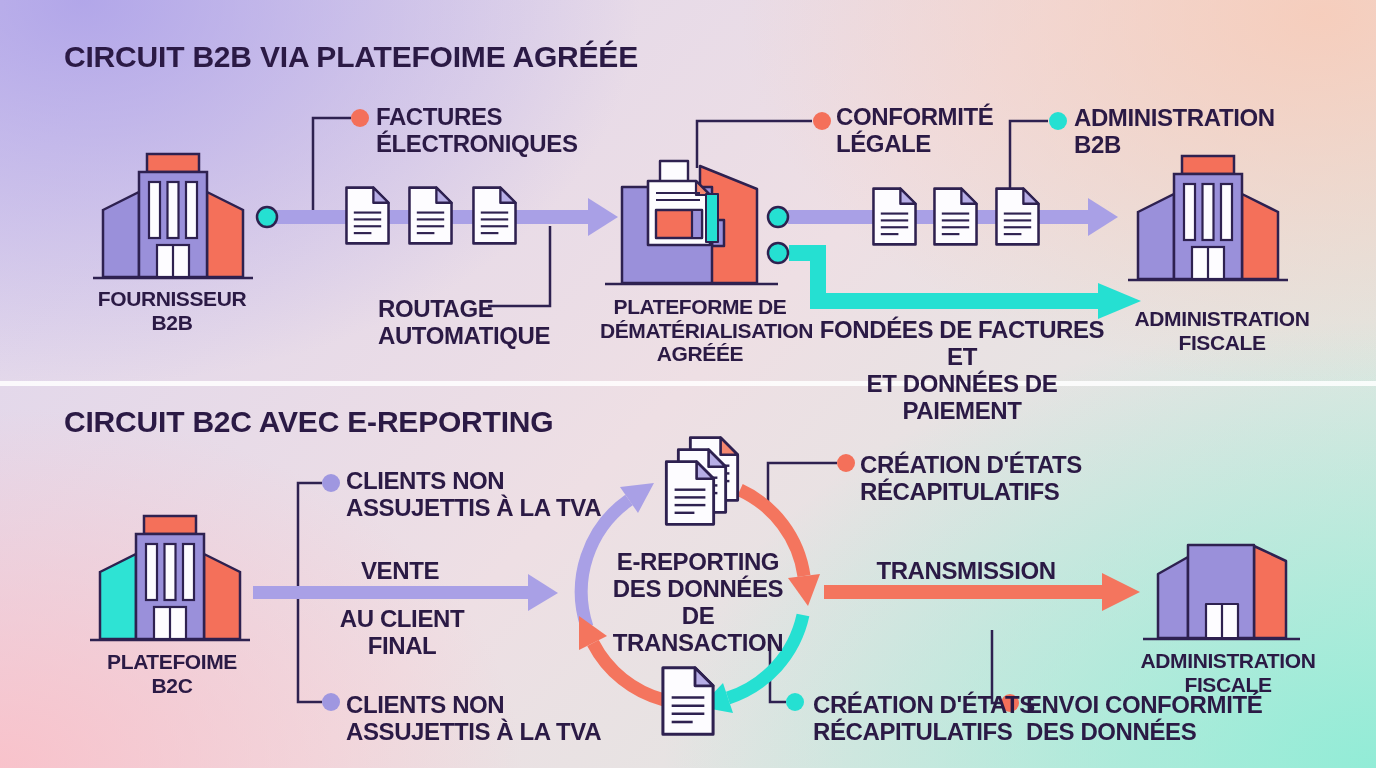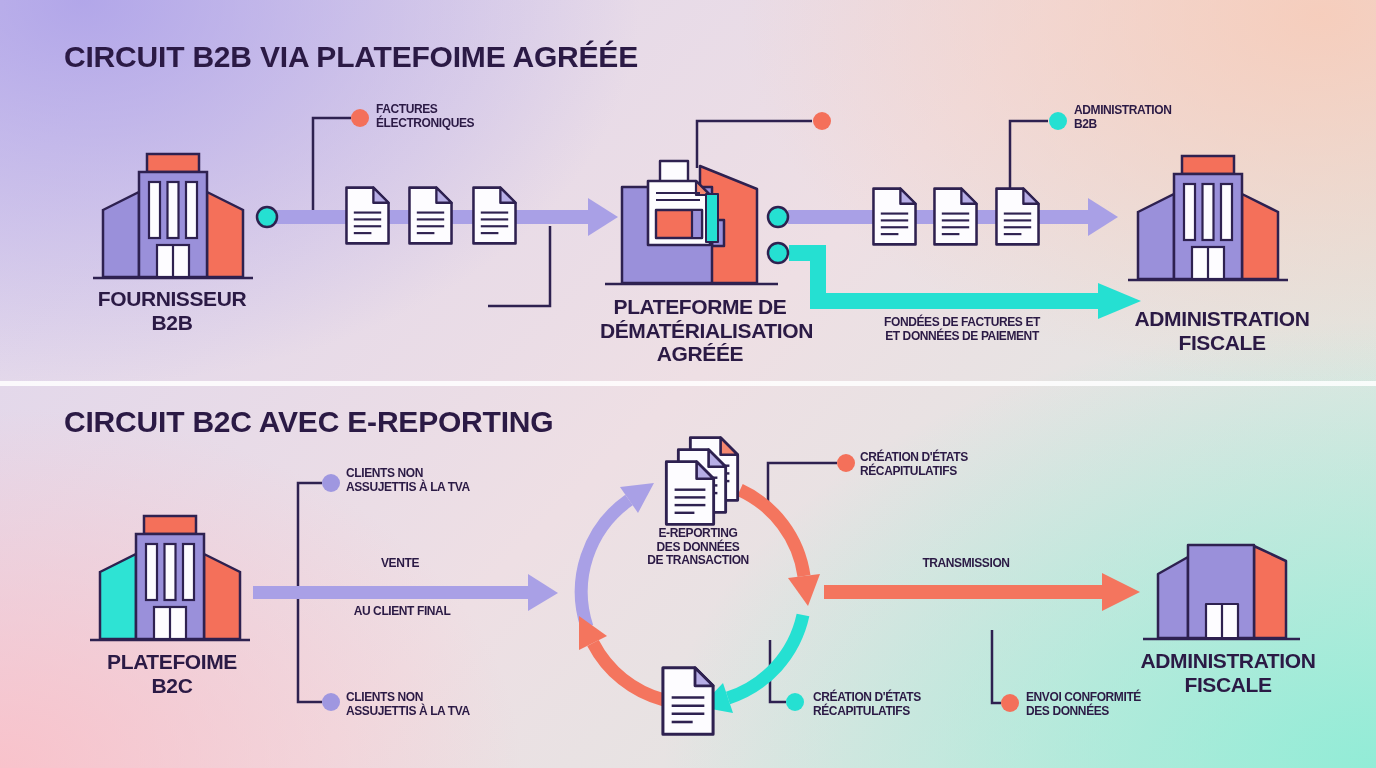--- a/index.html
+++ b/index.html
@@ -9,21 +9,21 @@
     background:
       radial-gradient(900px 620px at 6% 0%,  rgba(167,155,232,.80), rgba(167,155,232,0) 62%),
       radial-gradient(1000px 640px at 96% 2%, rgba(248,202,182,.85), rgba(248,202,182,0) 58%),
       radial-gradient(900px 620px at 0% 100%, rgba(251,190,198,.85), rgba(251,190,198,0) 58%),
       radial-gradient(1150px 720px at 100% 100%, rgba(142,236,214,.95), rgba(142,236,214,0) 62%),
       linear-gradient(135deg,#ddd4ee 0%,#eedfe4 50%,#d9ebe0 100%);
   }
   .label{
     position:absolute;font-weight:700;color:#2b1a45;
     white-space:pre-line;line-height:1.13;letter-spacing:-.4px;
-    font-size:12px;
+    font-size:24px;
   }
   .title{font-size:30px;letter-spacing:-.2px;}
   .node{font-size:21px;}
   .ctr{text-align:center;}
   #divider{
     position:absolute;left:0;top:381px;width:1376px;height:5px;
     background:rgba(255,255,255,.85);
   }
   svg#gfx{position:absolute;left:0;top:0;}
   .conn{stroke:#2e2150;stroke-width:2.5;fill:none;}
@@ -172,40 +172,44 @@
     </g>
   </svg>
 
   <div id="divider"></div>
 
   <div class="label title" style="left:64px;top:40px">CIRCUIT B2B VIA PLATEFOIME AGRÉÉE</div>
   <div class="label node ctr" style="left:77px;top:287px;width:190px">FOURNISSEUR
 B2B</div>
   <div class="label" style="left:376px;top:103px">FACTURES
 ÉLECTRONIQUES</div>
+  <div class="label" style="left:378px;top:295px">ROUTAGE
+AUTOMATIQUE</div>
   <div class="label node ctr" style="left:600px;top:295px;width:200px">PLATEFORME DE
 DÉMATÉRIALISATION
 AGRÉÉE</div>
+  <div class="label" style="left:836px;top:103px">CONFORMITÉ
+LÉGALE</div>
   <div class="label" style="left:1074px;top:104px">ADMINISTRATION
 B2B</div>
   <div class="label ctr" style="left:812px;top:316px;width:300px">FONDÉES DE FACTURES ET
 ET DONNÉES DE PAIEMENT</div>
   <div class="label node ctr" style="left:1122px;top:307px;width:200px">ADMINISTRATION
 FISCALE</div>
 
   <div class="label title" style="left:64px;top:405px">CIRCUIT B2C AVEC E-REPORTING</div>
   <div class="label node ctr" style="left:77px;top:650px;width:190px">PLATEFOIME
 B2C</div>
   <div class="label" style="left:346px;top:467px">CLIENTS NON
 ASSUJETTIS À LA TVA</div>
   <div class="label" style="left:346px;top:691px">CLIENTS NON
 ASSUJETTIS À LA TVA</div>
   <div class="label ctr" style="left:330px;top:557px;width:140px">VENTE</div>
   <div class="label ctr" style="left:312px;top:605px;width:180px">AU CLIENT FINAL</div>
-  <div class="label ctr" style="left:598px;top:527px;width:200px">E-REPORTING
+  <div class="label ctr" style="left:598px;top:548px;width:200px">E-REPORTING
 DES DONNÉES
 DE TRANSACTION</div>
   <div class="label" style="left:860px;top:451px">CRÉATION D'ÉTATS
 RÉCAPITULATIFS</div>
   <div class="label ctr" style="left:866px;top:557px;width:200px">TRANSMISSION</div>
   <div class="label" style="left:813px;top:691px">CRÉATION D'ÉTATS
 RÉCAPITULATIFS</div>
   <div class="label" style="left:1026px;top:691px">ENVOI CONFORMITÉ
 DES DONNÉES</div>
   <div class="label node ctr" style="left:1128px;top:649px;width:200px">ADMINISTRATION

